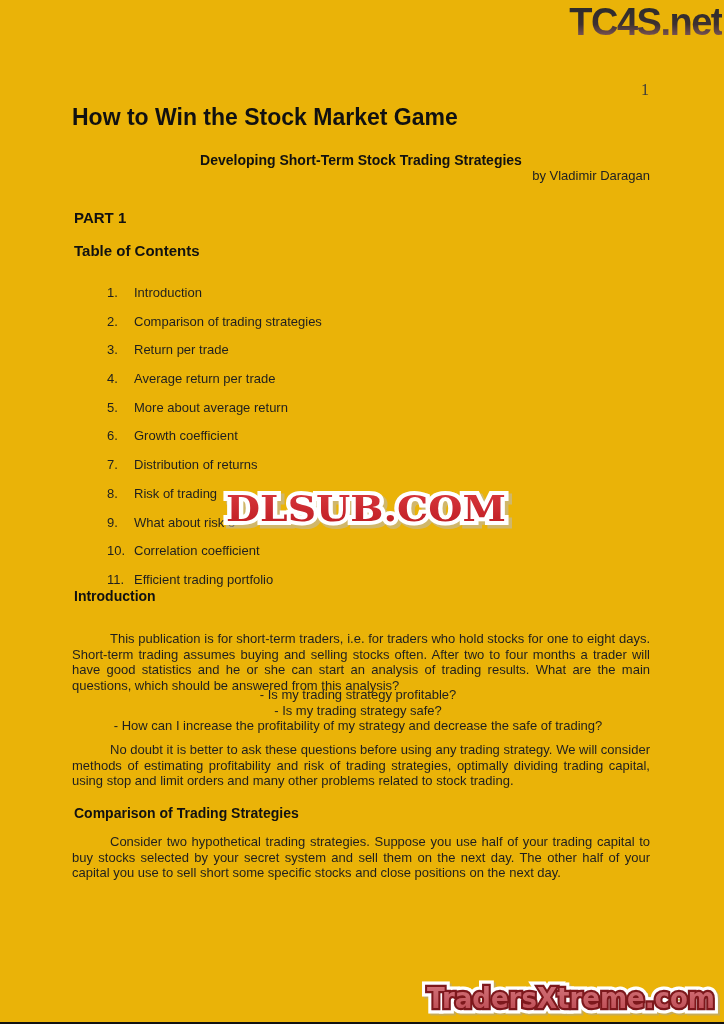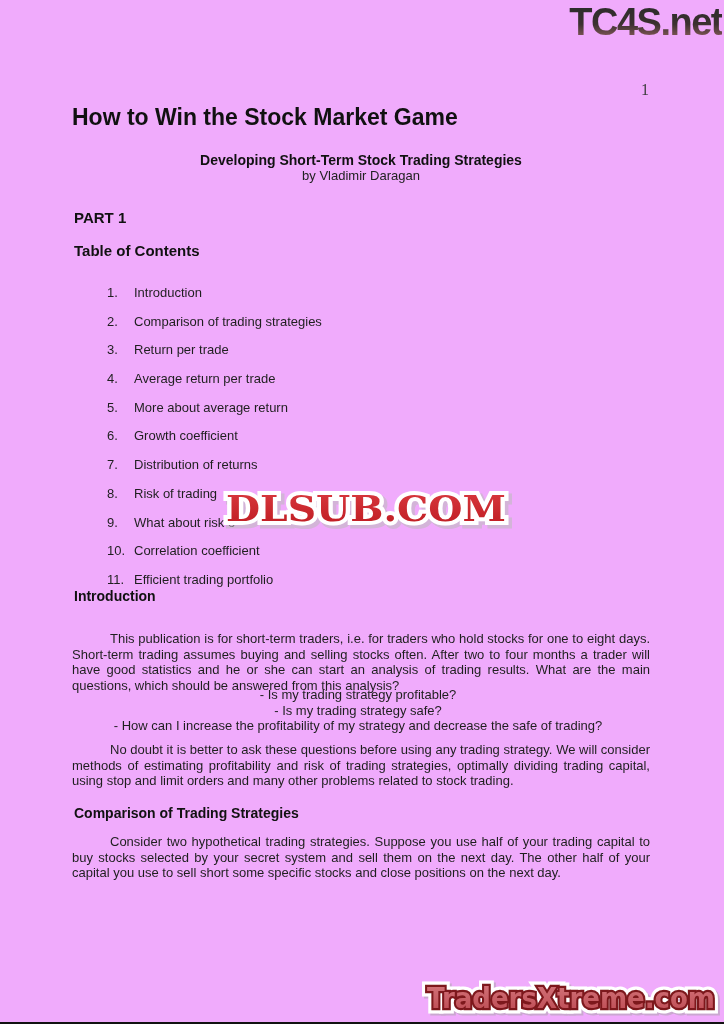--- a/index.html
+++ b/index.html
@@ -1,20 +1,20 @@
 <!DOCTYPE html>
 <html><head>
 <meta charset="utf-8">
 <style>
   html, body { margin: 0; padding: 0; background: #e8e8e8; }
   .page {
     position: relative;
     width: 724px;
     height: 1024px;
-    background: #f0abfc;
+    background: #eab308;
     overflow: hidden;
     font-family: "Liberation Sans", sans-serif;
     color: #1f1f1f;
   }
 
   
   .logo {
     position: absolute;
     top: 0px;
     right: 2px;
@@ -56,21 +56,21 @@
     text-align: center;
     font-weight: bold;
     font-size: 14px;
     color: #111;
   }
   .doc-byline {
     position: absolute;
     top: 168px;
     left: 72px;
     width: 578px;
-    text-align: center;
+    text-align: right;
     font-size: 13px;
     color: #222;
   }
 
   .part-label {
     position: absolute;
     top: 209px;
     left: 74px;
     font-weight: bold;
     font-size: 15px;

